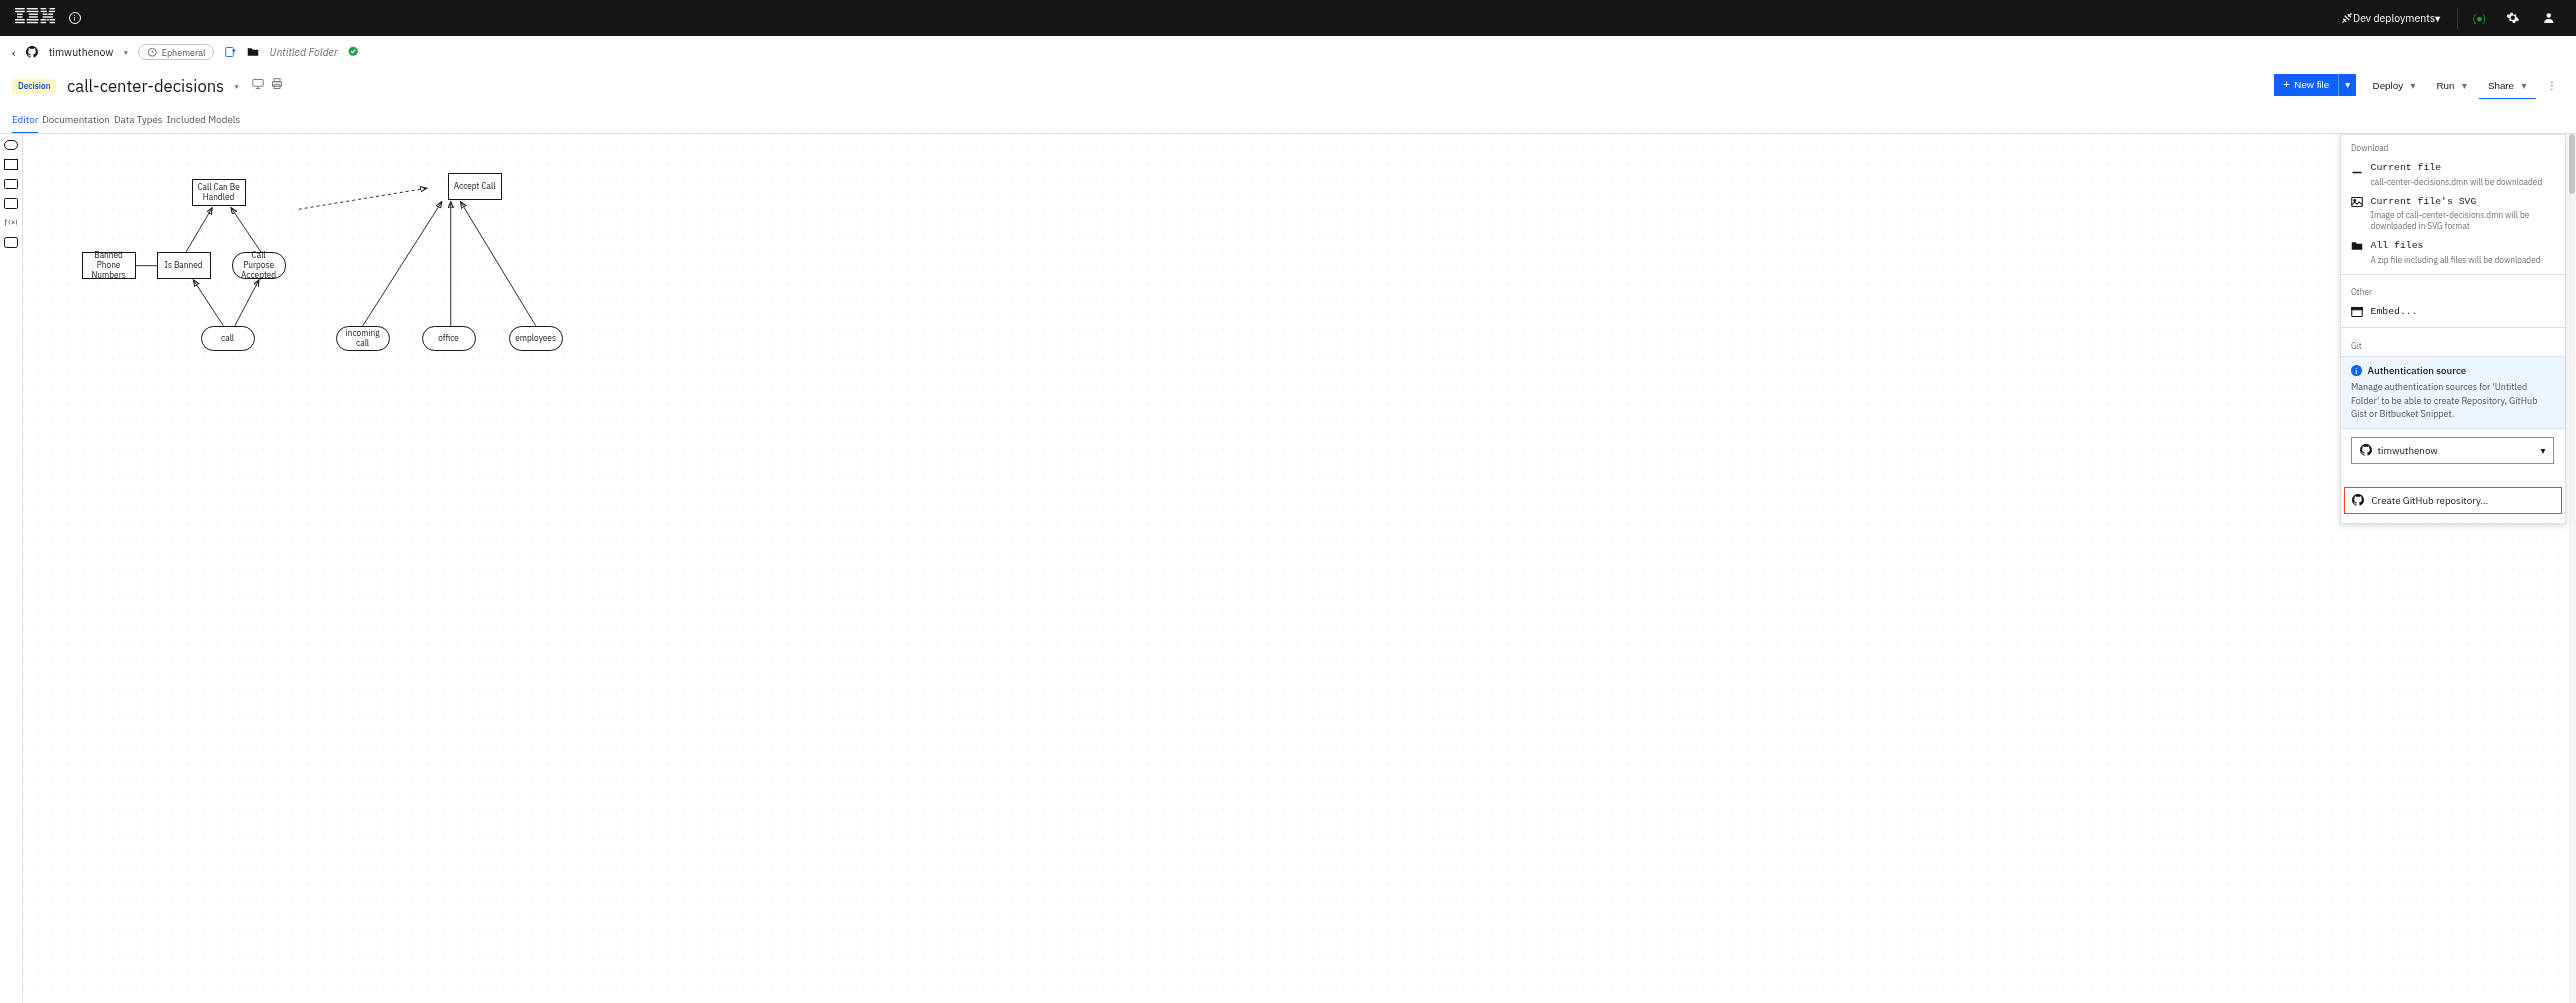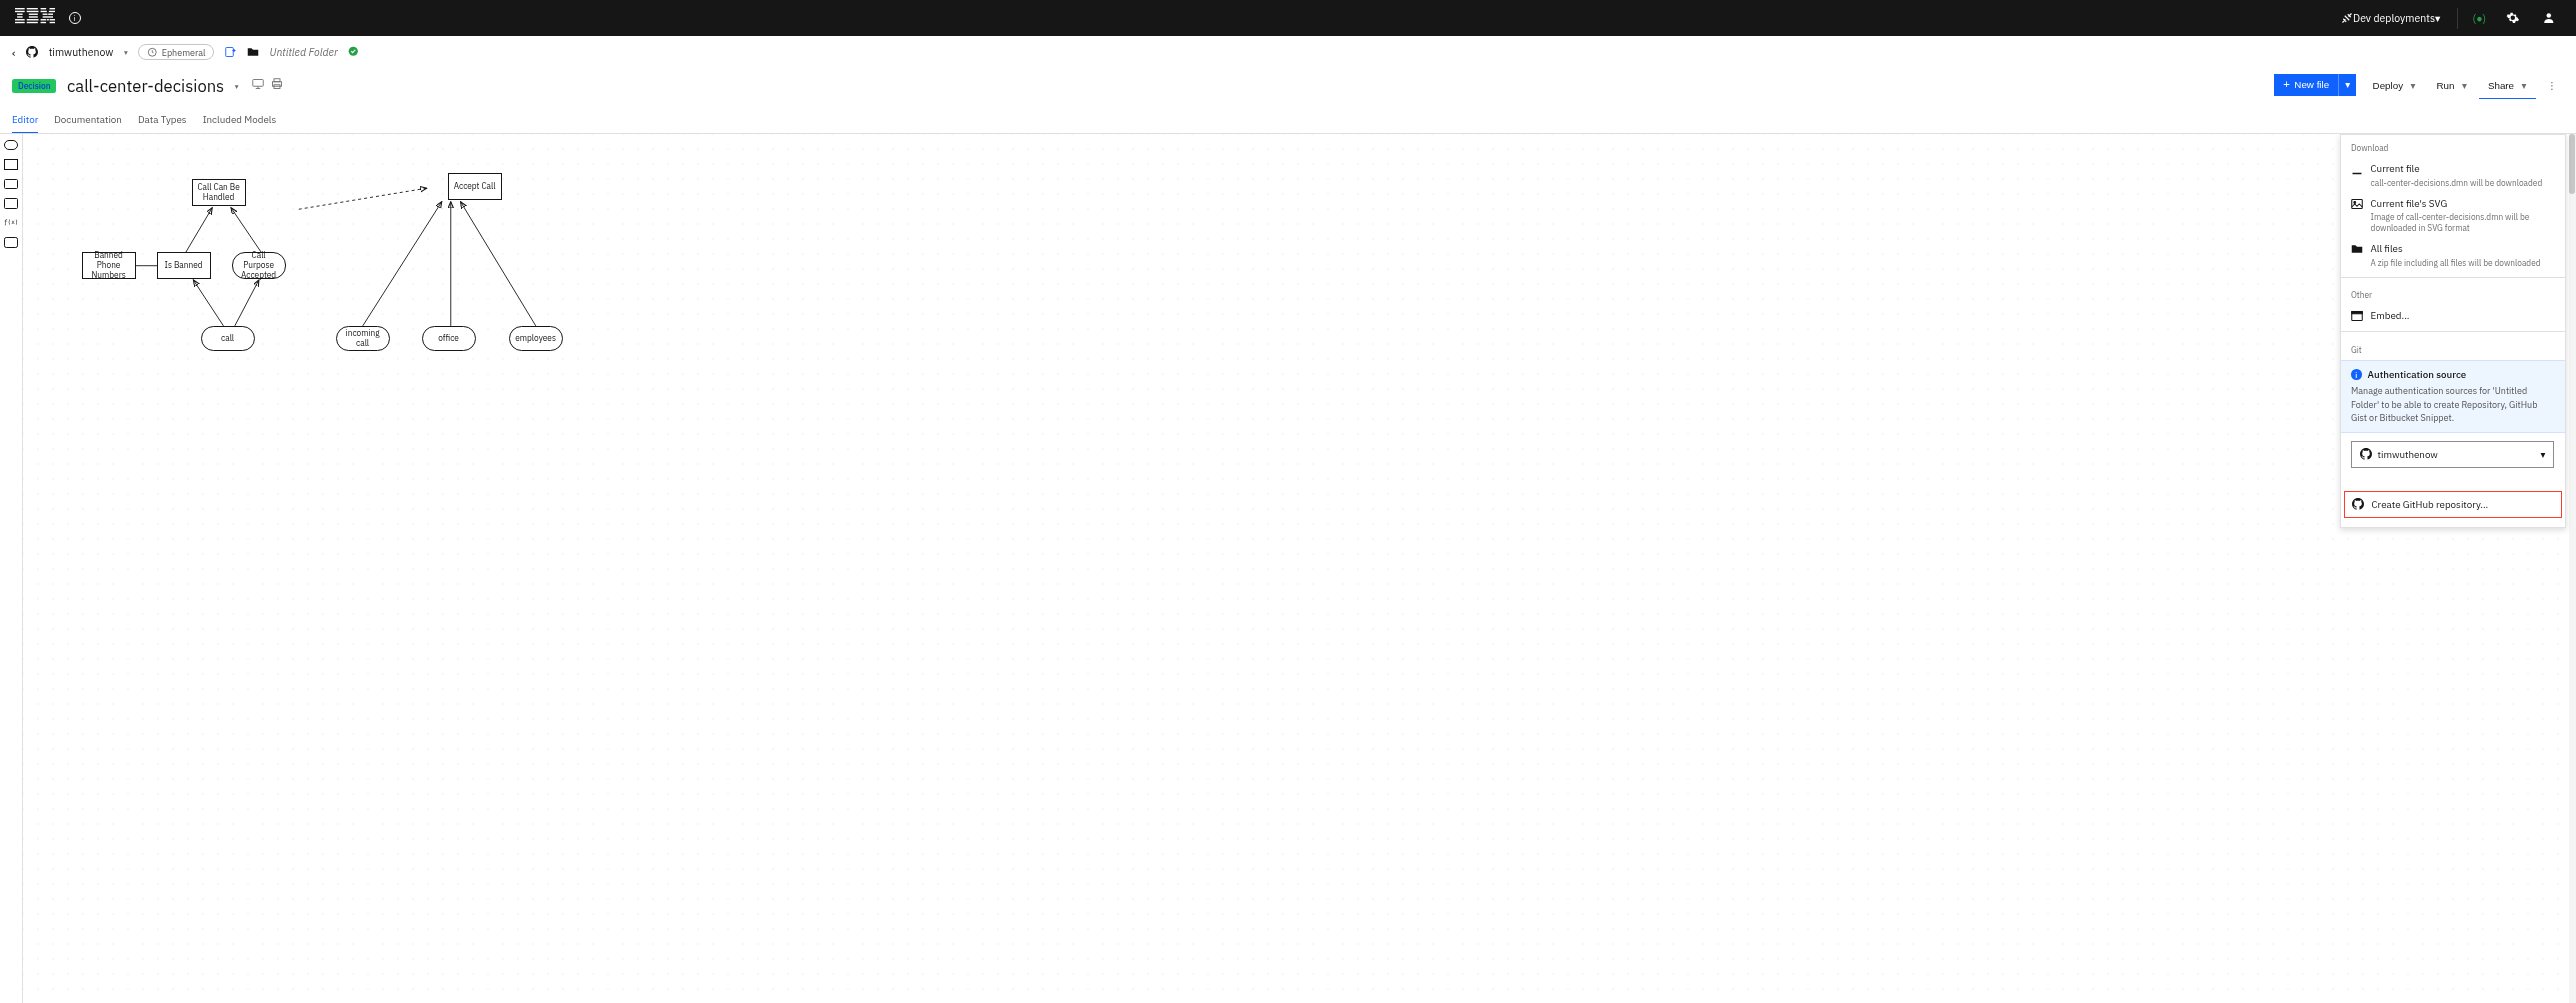--- a/index.html
+++ b/index.html
@@ -23,39 +23,39 @@
 .repo-name { font-size:10.5px; }
 .caret { font-size:7.5px; color:#6f6f6f; cursor:pointer; }
 .ephemeral-chip { display:flex; align-items:center; gap:4.5px; padding: 1.5px 7.5px; border:0.8px solid #c6c6c6; border-radius: 9px; font-size:9px; color:#525252; }
 .eph-dot { width:10.5px; height:10.5px; }
 .folder-name { font-style: italic; color:#6f6f6f; font-size:10.5px;}
 .status-check { color:#24a148; font-size:10.5px;}
 
 
 .title-bar { display:flex; align-items:center; justify-content:space-between; padding: 3px 12px 7.5px 12px; }
 .title-left { display:flex; align-items:center; gap:10.5px;}
-.decision-tag { background:#22c55e; color:#0043ce; font-size:8.3px; padding:1.5px 6px; border-radius:2.3px; font-weight:500;}
+.decision-tag { background:#fef9c3; color:#0043ce; font-size:8.3px; padding:1.5px 6px; border-radius:2.3px; font-weight:500;}
 .file-title { font-size:16.6px; font-weight:400; }
 .title-right { display:flex; align-items:center; gap:0; }
 .btn { display:flex; align-items:center; gap:4.5px; padding: 5.3px 9px; font-size:9.8px; cursor:pointer; border:none; background:transparent;}
 .btn.primary { background:#0f62fe; color:#fff;}
 .btn.primary .plus { font-size:11.3px; line-height:1;}
 .btn.with-caret { border-left: 0.8px solid rgba(255,255,255,.3); padding:5.3px 6px;}
 .btn-group { display:flex; border-bottom: 1.5px solid transparent;}
 .btn-group.newfile { margin-right: 4.5px;}
 .btn.text { color:#161616; padding:7.5px 4.5px 7.5px 9px;}
 .btn.caret-only { padding:7.5px 9px 7.5px 3px; color:#6f6f6f;}
 .deploy-group, .run-group, .share-group { display:flex; align-items:center; border-bottom:1.5px solid transparent; margin-left:3px;}
 .share-group { border-bottom:1.5px solid #0f62fe;}
 .kebab { width:24px; display:flex; align-items:center; justify-content:center; cursor:pointer; color:#525252; margin-left:4.5px;}
 .small-icons { display:flex; gap:7.5px; color:#6f6f6f; margin-left:3px;}
 .small-icons > span { cursor:pointer;}
 
 
-.tabs-bar { display:flex; gap:16px; padding: 0 12px; border-bottom:0.8px solid #e0e0e0;}
+.tabs-bar { display:flex; gap:4px; padding: 0 12px; border-bottom:0.8px solid #e0e0e0;}
 .tab { padding: 6px 0; font-size:9.8px; color:#525252; cursor:pointer; border-bottom:1.5px solid transparent;}
 .tab.active { color:#0f62fe; border-bottom-color:#0f62fe;}
 
 
 .main-area { position:relative; display:flex; height:calc(100vh - 36px - 33px - 35px - 29px); min-height:331px;}
 .left-palette { width:22.6px; border-right:0.8px solid #e0e0e0; background:#fff; display:flex; flex-direction:column; align-items:center; padding-top:6px; gap:9px;}
 .pal-item { width:13.6px; height:10.5px; border:1.1px solid #161616; border-radius:5.3px 5.3px 5.3px 5.3px; cursor:pointer;}
 .pal-item.rect { border-radius:1.5px;}
 .pal-item.flag { border-radius:0; position:relative;}
 .pal-item.flag::after { content:''; position:absolute; right:-0.8px; top:0; bottom:0; width:3.8px; background:#fff; clip-path: polygon(0 50%, 100% 0, 100% 100%);}
@@ -73,21 +73,21 @@
 .dmn-node.input { width:54px; height:25.6px; border-radius:12.8px;}
 .svg-links { position:absolute; inset:0; width:100%; height:100%; pointer-events:none;}
 .svg-links line, .svg-links path { stroke:#161616; stroke-width:1.2; fill:none;}
 .svg-links .dashed { stroke-dasharray:4 4;}
 .arrowhead { fill:#161616;}
 
 
 .share-panel { position:absolute; right:10.5px; top:0; width:226px; background:#fff; border:0.8px solid #e0e0e0; box-shadow: 0 1.5px 6px rgba(0,0,0,.15); z-index:50; padding-bottom:6px;}
 .share-panel .section-label { font-size:8.3px; color:#6f6f6f; padding:7.5px 10.5px 4.5px;}
 .share-item { padding:4.5px 10.5px; cursor:pointer;}
-.share-item .row { display:flex; align-items:flex-end; gap:7.5px;}
+.share-item .row { display:flex; align-items:flex-start; gap:7.5px;font-family:Liberation Mono, monospace;}
 .share-item .title { font-size:9.8px;}
 .share-item .desc { font-size:8.3px; color:#6f6f6f; margin-left:19.6px; margin-top:1.5px;}
 .share-sep { height:0.8px; background:#e0e0e0; margin:4.5px 0;}
 .auth-box { background:#edf5ff; border-top:0.8px solid #d0e2ff; border-bottom:0.8px solid #d0e2ff; padding:7.5px 10.5px;}
 .auth-box .head { display:flex; align-items:center; gap:6px; font-size:9.8px; font-weight:500; color:#161616; margin-bottom:3px;}
 .auth-box .info-circle { width:10.5px; height:10.5px; background:#0f62fe; border-radius:50%; color:#fff; font-size:7.5px; display:flex; align-items:center; justify-content:center; flex-shrink:0;}
 .auth-box .msg { font-size:9px; color:#525252; line-height:1.5;}
 .auth-select { margin:7.5px 10.5px 0; border:0.8px solid #8d8d8d; padding:6px 7.5px; display:flex; align-items:center; justify-content:space-between; cursor:pointer; background:#fff;}
 .auth-select .left { display:flex; align-items:center; gap:6px;}
 .create-repo { margin:23px 3px 3px; border:1.5px solid #ff3b30; padding:6px 7.5px; display:flex; align-items:center; gap:7.5px; cursor:pointer;}

